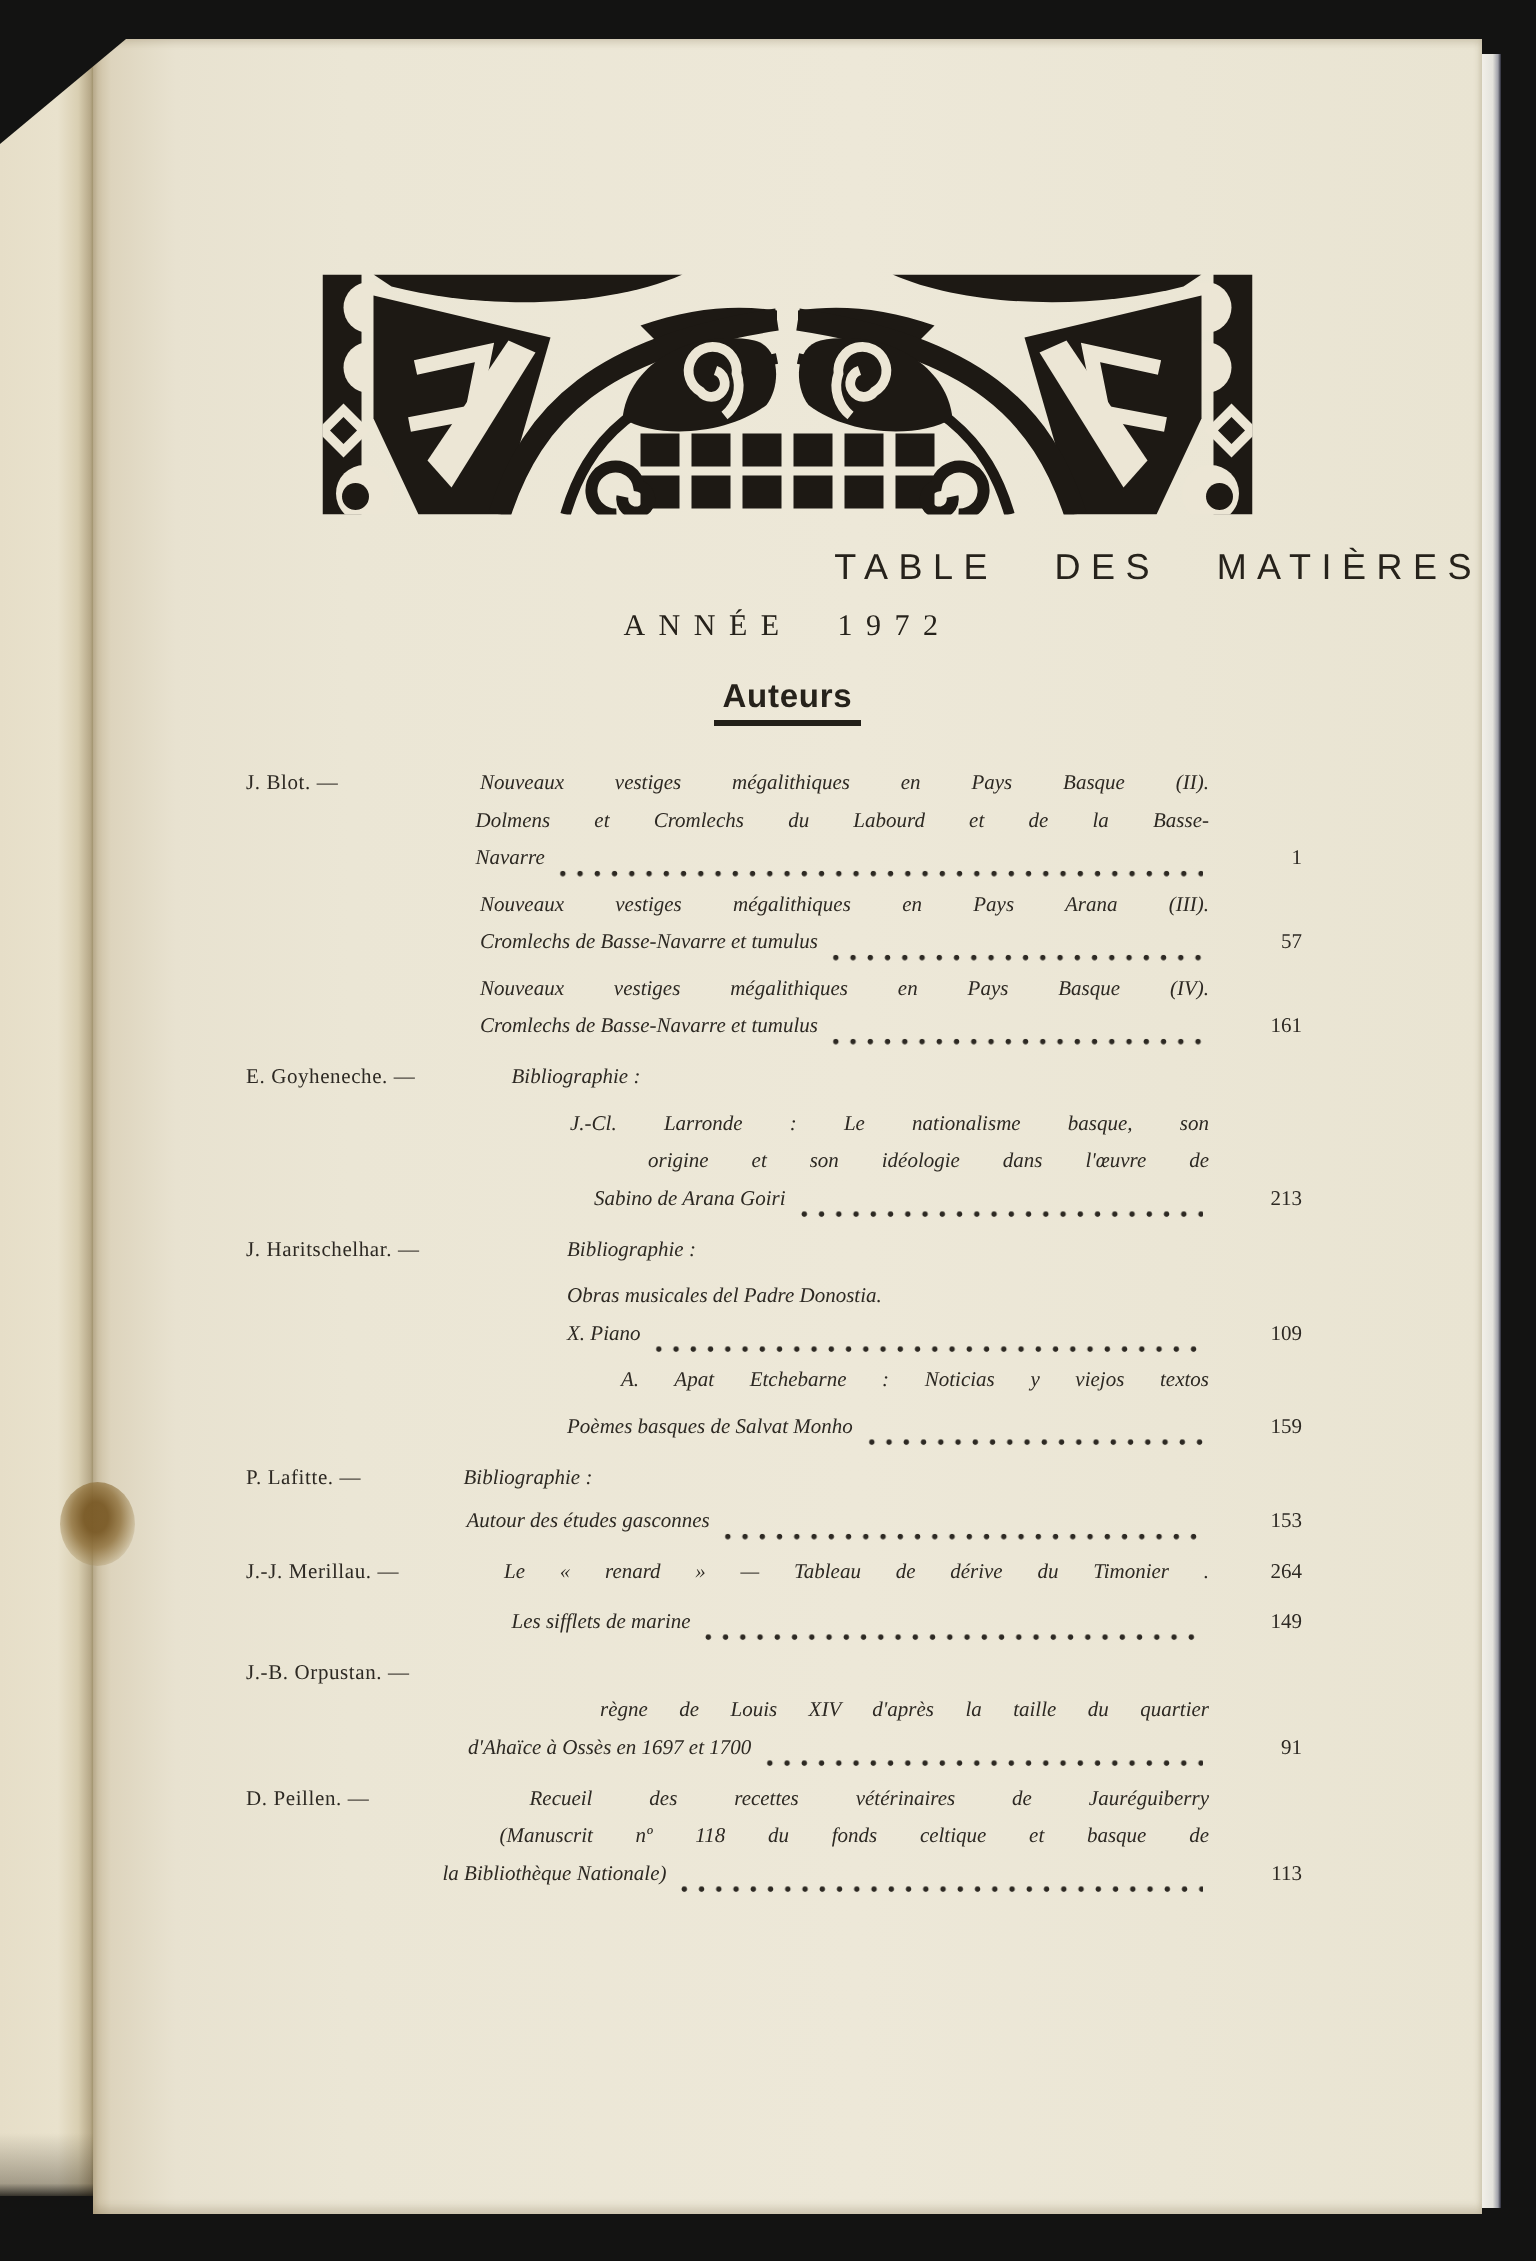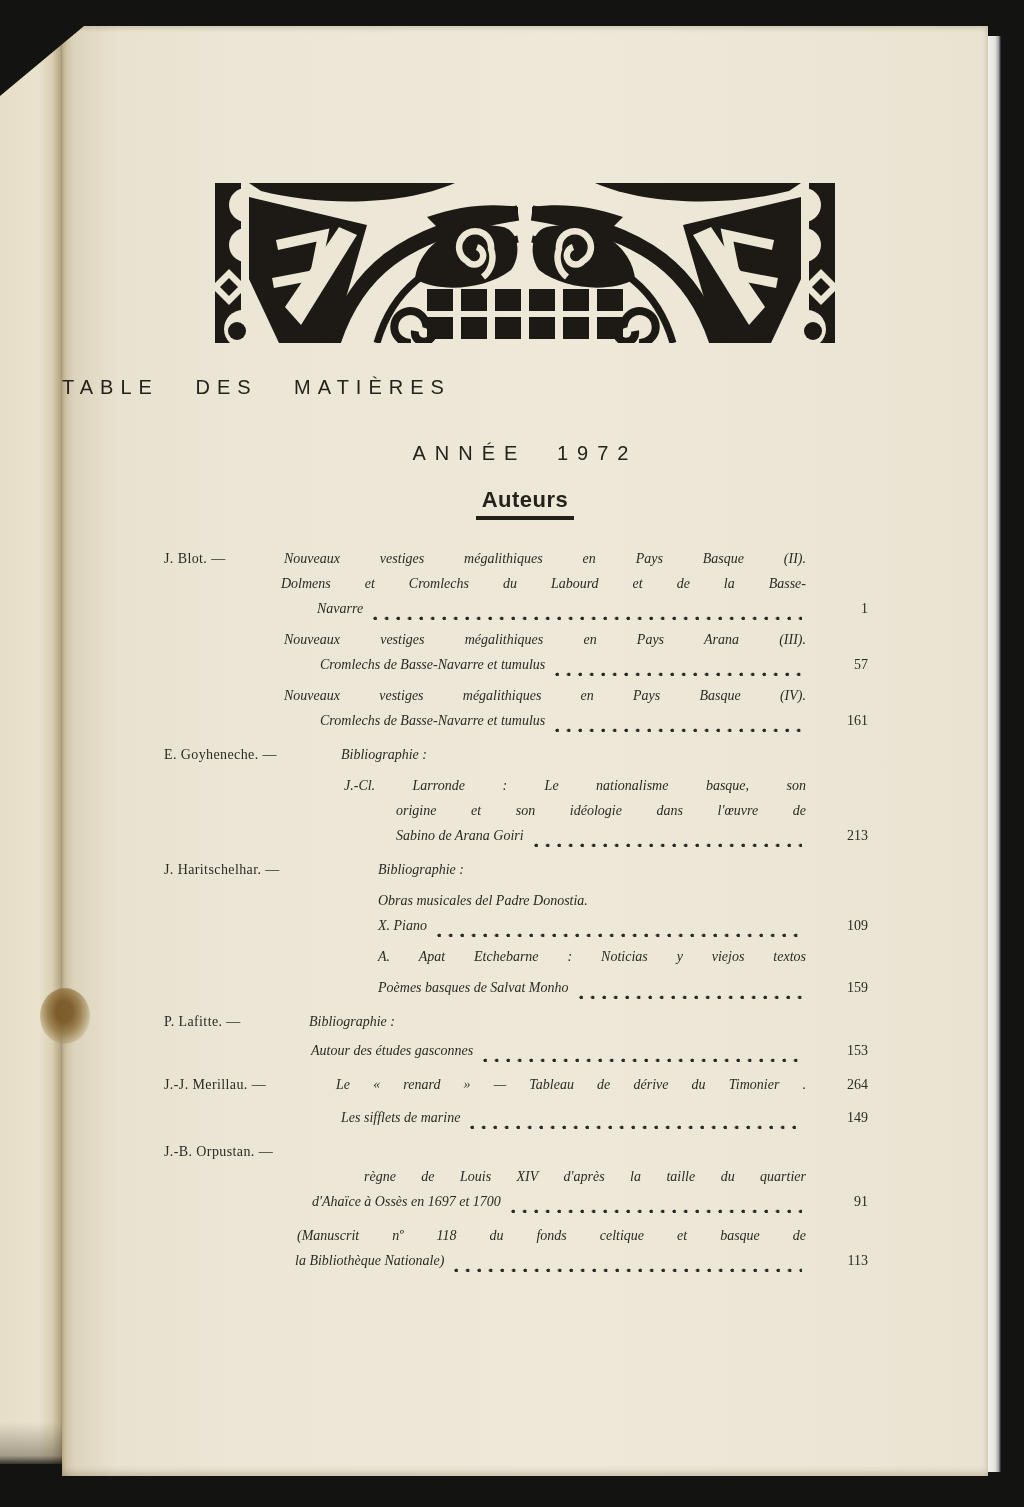--- a/index.html
+++ b/index.html
@@ -27,37 +27,37 @@
   #foreedge{position:absolute;left:988px;top:36px;width:13px;height:1436px;
     background:linear-gradient(90deg,#f2f0e9 0,#e3e2db 55%,#9fa0a8 82%,#3c3d49 95%,#131312 100%);}
   
   #stain{position:absolute;left:40px;top:988px;width:50px;height:56px;border-radius:50%;
     background:radial-gradient(ellipse at 48% 42%, rgba(122,90,38,.95) 0 22%, rgba(141,110,56,.8) 45%, rgba(163,138,88,.45) 66%, rgba(163,138,88,0) 80%);}
 
   
   #ornament{display:block;margin:157px auto 0;}
 
   
-  .title{font-family:"Liberation Sans",sans-serif;font-size:20px;font-weight:500;color:var(--head-ink);
-    letter-spacing:7px;word-spacing:24px;text-align:left;margin-top:33px;}
-  .subtitle{font-family:Liberation Sans, sans-serif;font-size:20px;font-weight:400;color:var(--head-ink);
-    letter-spacing:9px;word-spacing:16px;text-align:center;margin-top:43px;}
+  .title{font-family:"Liberation Sans",sans-serif;font-size:24px;font-weight:500;color:var(--head-ink);
+    letter-spacing:7px;word-spacing:24px;text-align:right;margin-top:22px;}
+  .subtitle{font-family:Liberation Serif, serif;font-size:20px;font-weight:400;color:var(--head-ink);
+    letter-spacing:9px;word-spacing:16px;text-align:center;margin-top:13px;}
   .section{font-family:"Liberation Sans",sans-serif;font-size:22px;font-weight:700;color:var(--head-ink);
     letter-spacing:.5px;width:fit-content;margin:22px auto 0;padding:0 6px 3px;border-bottom:4.5px solid #232019;}
 
   
   #toc{margin:26px 0 0 102px;width:704px;color:var(--ink);font-size:14px;}
   .block{margin-top:9px;}
   .block:first-child{margin-top:0;}
   .ln{display:flex;align-items:baseline;line-height:25px;}
   .g4{margin-top:4px;} .g6{margin-top:6px;} .g8{margin-top:8px;justify-content:space-between;}
   .author{flex:0 0 auto;font-style:normal;letter-spacing:.4px;white-space:nowrap;}
   .t{font-style:italic;white-space:nowrap;}
   .j{flex:1 1 auto;white-space:normal;text-align:justify;text-align-last:justify;}
-  .mr{margin-right:62px;}
+  .mr{margin-right:62px;margin-left:36px;}
   .dots{flex:1 1 auto;min-width:20px;height:5px;align-self:flex-end;margin:0 4px 0 10px;
     background-image:radial-gradient(circle at 2.2px 2.4px, var(--ink) 1.55px, transparent 2.1px);
     background-size:11.5px 5px;background-repeat:repeat-x;}
   .pg{flex:0 0 62px;text-align:right;font-style:normal;}
 </style>
 </head>
 <body>
 
 <div id="scan">
   <div id="prevpage"></div>
@@ -215,20 +215,24 @@
           <span class="t j mr">règne de Louis XIV d'après la taille du quartier</span>
         </div>
         <div class="ln" style="padding-left:148px">
           <span class="t">d'Ahaïce à Ossès en 1697 et 1700</span>
           <span class="dots"></span>
           <span class="pg">91</span>
         </div>
       </div>
 
       <div class="block">
+        <div class="ln">
+          <span class="author" style="flex-basis:153px">D. Peillen. —</span>
+          <span class="t j mr">Recueil des recettes vétérinaires de Jauréguiberry</span>
+        </div>
         <div class="ln" style="padding-left:133px">
           <span class="t j mr">(Manuscrit nº 118 du fonds celtique et basque de</span>
         </div>
         <div class="ln" style="padding-left:131px">
           <span class="t">la Bibliothèque Nationale)</span>
           <span class="dots"></span>
           <span class="pg">113</span>
         </div>
       </div>
 

